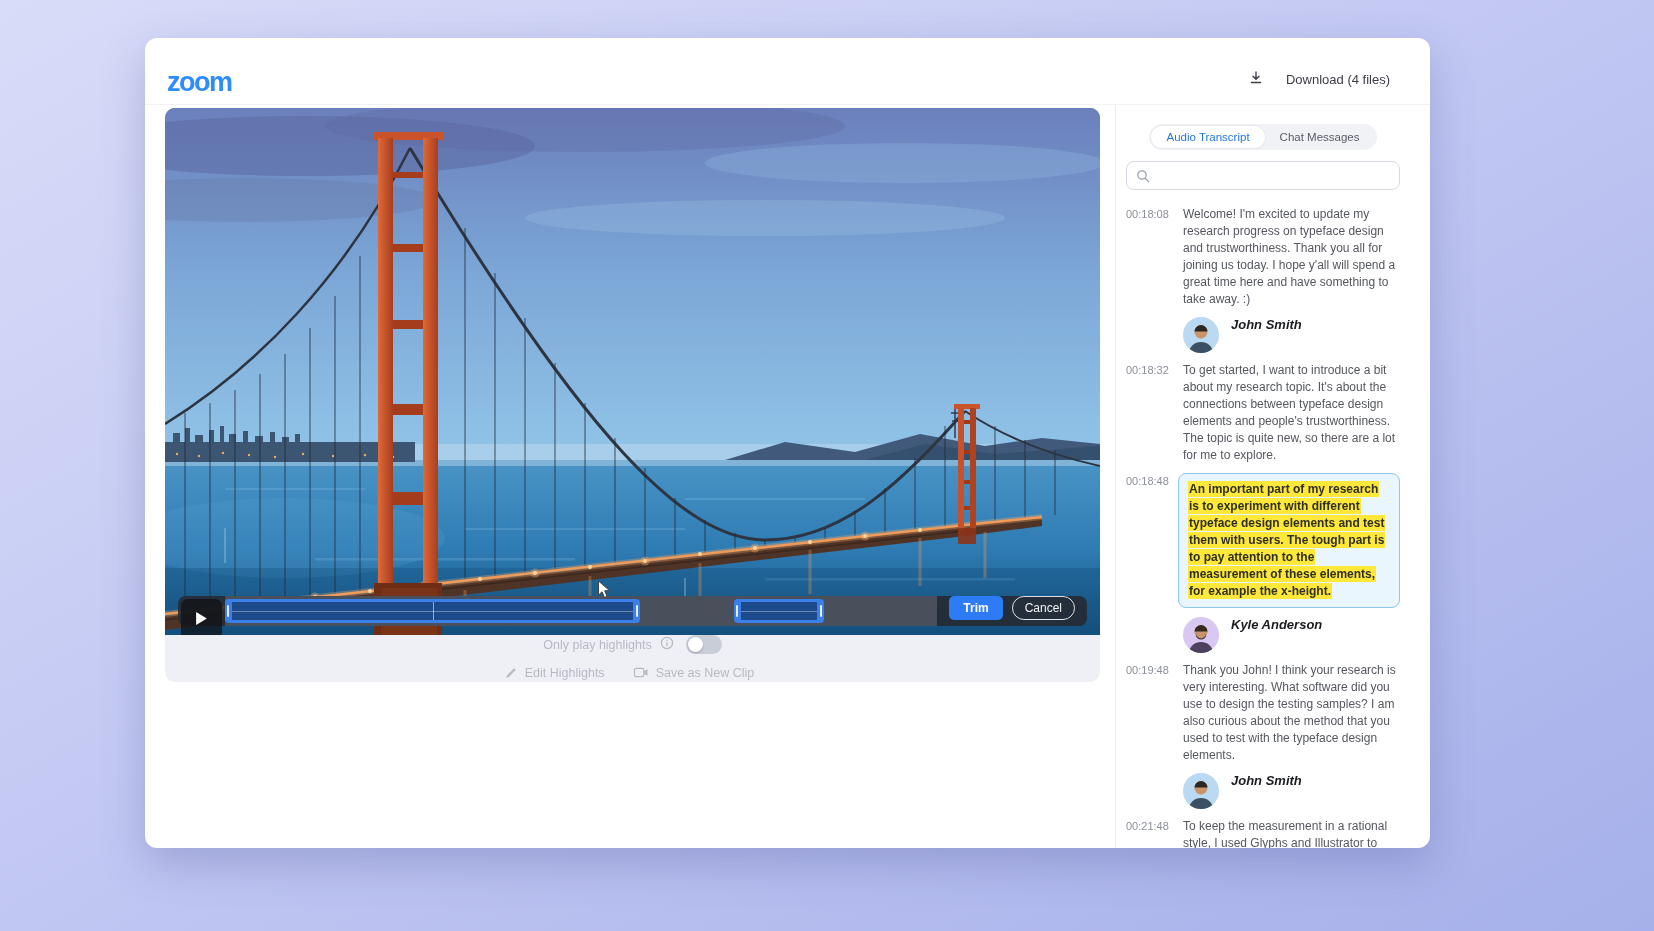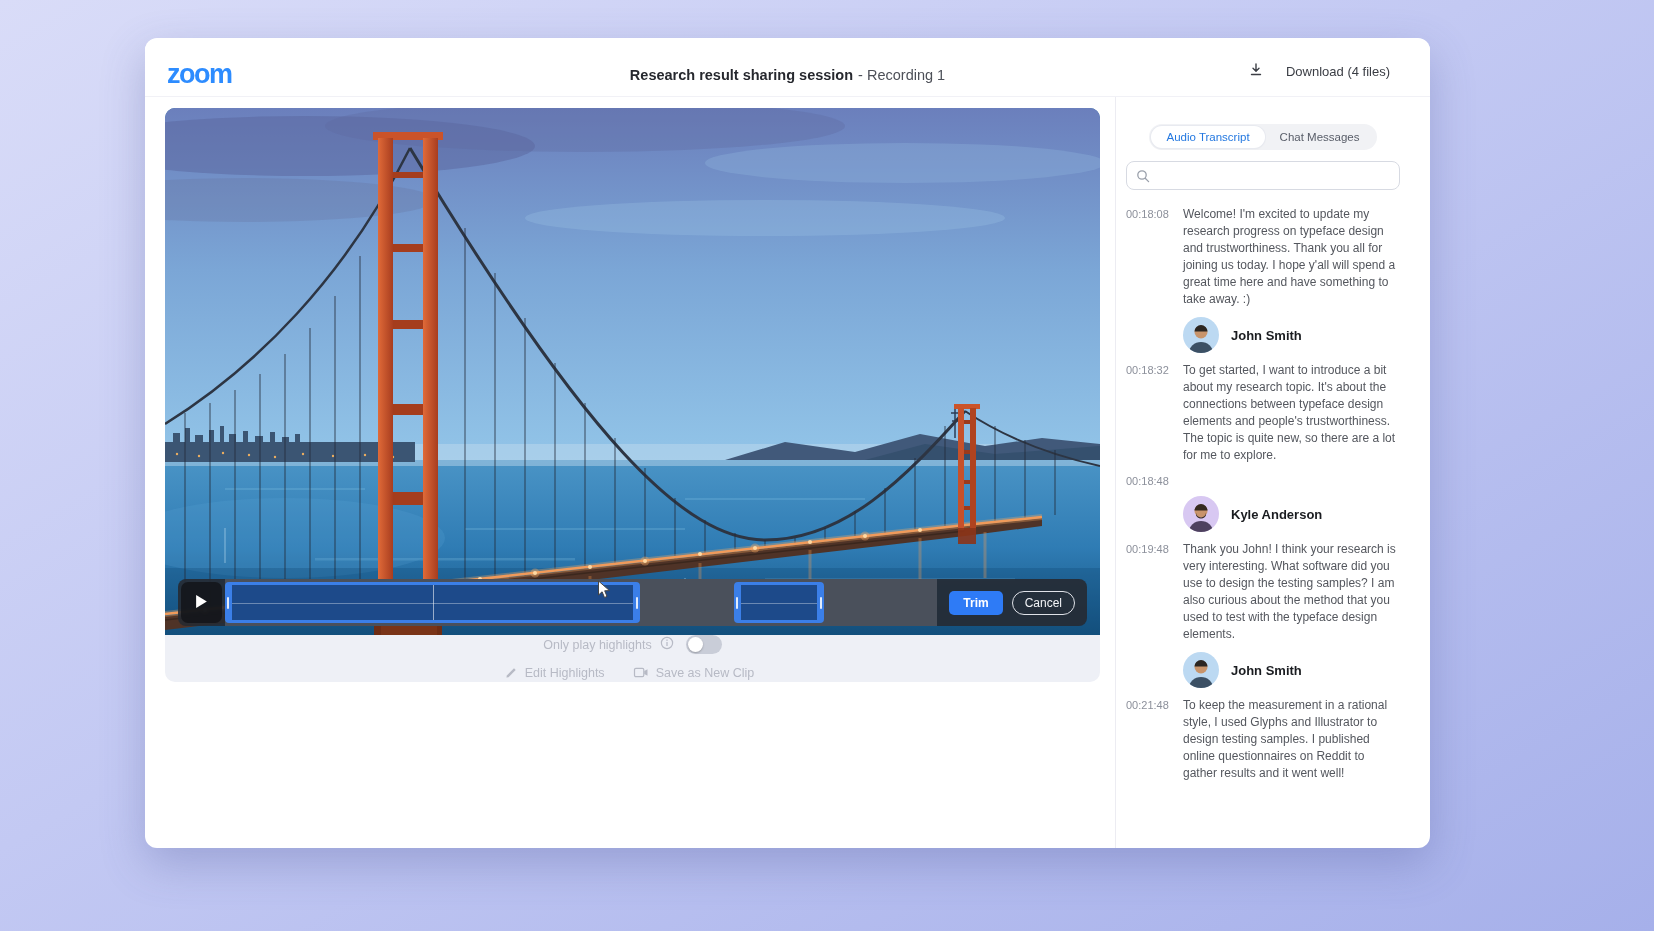--- a/index.html
+++ b/index.html
@@ -5,43 +5,43 @@
   * { margin:0; padding:0; box-sizing:border-box; }
   html,body { width:1654px; height:931px; overflow:hidden;
     font-family:"Liberation Sans", sans-serif; }
   .page { position:relative; width:1654px; height:931px;
     background:linear-gradient(150deg,#d9dcf8 0%,#c3c9f3 45%,#a6b0ea 100%); }
   .card { position:absolute; left:145px; top:38px; width:1285px; height:810px;
     background:#fff; border-radius:12px; overflow:hidden;
     box-shadow:0 16px 44px rgba(72,82,150,.30); }
 
   
-  .hdr { position:absolute; top:8px; left:0; right:0; height:51px; background:#fff;
+  .hdr { position:absolute; top:16px; left:0; right:0; height:51px; background:#fff;
     border-bottom:1px solid #f1f1f6; z-index:4;padding-left:8px; }
   .logo { position:absolute; left:22px; top:13px; font-size:27px; font-weight:bold;
     color:#2D8CFF; letter-spacing:-1.5px; }
   .title-wrap { position:absolute; left:0; right:0; top:21px; text-align:center;
     font-size:14.5px; color:#26282e; }
   .title-main { font-weight:bold; }
   .title-sub { font-weight:normal; color:#4d5058; margin-left:5px; }
   .download { position:absolute; right:40px; top:17px; display:flex; align-items:center;
     gap:24px; background:none; border:none; font-size:13px; color:#3a3d44; cursor:pointer;
     font-family:inherit;text-align:center; }
 
   .vdivider { position:absolute; left:970px; top:57px; bottom:0; width:1px;
     background:#ececf2; }
 
   
   .video-area { position:absolute; left:20px; top:70px; width:935px; height:574px; }
   .video { position:relative; width:935px; height:527px; border-radius:10px 10px 0 0;
     overflow:hidden; background:#2e6da4; }
   .scene { position:absolute; inset:0; width:100%; height:100%; display:block; }
 
-  .ctrlbar { position:absolute; left:13px; right:13px; bottom:9px; height:47px;
-    background:rgba(38,42,50,.9); border-radius:8px; display:flex; align-items:center; z-index:3; }
+  .ctrlbar { position:absolute; left:13px; right:13px; bottom:9px; height:30px;
+    background:rgba(38,42,50,.9); border-radius:8px; display:flex; align-items:flex-start; z-index:3; }
   .play { width:41px; height:41px; margin:3px; flex:none; background:rgba(16,18,22,.75);
     border:none; border-radius:7px; display:flex; align-items:center; justify-content:center;
     cursor:pointer; }
   .timeline { flex:1; align-self:stretch; position:relative; background:#4a505b; margin:0; }
   .seg { position:absolute; top:3px; bottom:3px; background:#1d4a8a;
     border:3px solid #3b7fe8; border-left-width:7px; border-right-width:7px; border-radius:4px; }
   .seg::after { content:""; position:absolute; left:0; right:0; top:50%; height:1px;
     background:rgba(255,255,255,.35); }
   .seg1 { left:0; width:58.3%; }
   .seg2 { left:71.5%; width:12.6%; }
@@ -85,36 +85,33 @@
     padding:0 10px 0 30px; font-size:12px; color:#3a3d44; outline:none; font-family:inherit; }
 
   .transcript { flex:1; overflow:hidden; margin-top:16px; }
   .msg { display:flex; margin-bottom:9px; }
   .ts { flex:none; width:48px; font-size:11px; color:#8c909b; padding-top:2px; cursor:pointer; }
   .txt { flex:1; margin-left:9px; font-size:12px; line-height:17px; color:#54575e; }
   .hl-box { background:#e9f6fe; border:1px solid #8dc7ef; border-radius:8px;
     padding:7px 9px; margin-left:4px; cursor:pointer; }
   .hl { background:#ffe83a; font-weight:bold; color:#2e2f24; padding:1px 1px;
     -webkit-box-decoration-break:clone; box-decoration-break:clone; }
-  .spk { display:flex; align-items:center; gap:12px; margin:3px 0 9px 57px; }
+  .spk { display:flex; gap:12px; margin:3px 0 9px 57px;font-style:italic; }
   .avatar { width:36px; height:36px; border-radius:50%; overflow:hidden; flex:none; }
   .avatar svg { display:block; }
   .spk-name { font-size:13px; font-weight:bold; color:#1a1c20; }
 </style>
 </head>
 <body>
 
 <div class="page">
   <div class="card">
 
     <div class="hdr">
       <div class="logo">zoom</div>
-      <div class="title-wrap">
-        <span class="title-main">Research result sharing session</span><span class="title-sub">- Recording 1</span>
-      </div>
       <button class="download">
         <span>
           <svg width="12" height="13" viewBox="0 0 12 13">
               <path d="M6 1v7M3 5.2L6 8.2 9 5.2M1.5 11.5h9" stroke="#3c3f46" stroke-width="1.4" fill="none" stroke-linecap="round" stroke-linejoin="round"></path>
             </svg>
         </span>
         <span>Download (4 files)</span>
       </button>
     </div>
 
@@ -394,20 +391,23 @@
           <div class="spk-name">John Smith</div>
         </div>
 
         <div class="msg">
           <div class="ts">00:18:32</div>
           <div class="txt">To get started, I want to introduce a bit about my research topic. It's about the connections between typeface design elements and people's trustworthiness. The topic is quite new, so there are a lot for me to explore.</div>
         </div>
 
         <div class="msg">
           <div class="ts">00:18:48</div>
+          <div class="txt hl-box">
+            <span class="hl">An important part of my research is to experiment with different typeface design elements and test them with users. The tough part is to pay attention to the measurement of these elements, for example the x-height.</span>
+          </div>
         </div>
 
         <div class="spk">
           <div class="avatar">
             <svg width="36" height="36" viewBox="0 0 36 36">
                 <rect width="36" height="36" fill="#d8c8f2"></rect>
                 <path d="M6 36 a12 11 0 0 1 24 0 z" fill="#4e415f"></path>
                 <circle cx="18" cy="15" r="6.5" fill="#c8946b"></circle>
                 <path d="M13 16.5 a5 5 0 0 0 10 0 v2 a5 4 0 0 1 -10 0 z" fill="#35291f"></path>
                 <path d="M11.5 14.5 a6.5 6.5 0 0 1 13 0 z" fill="#35291f"></path>

